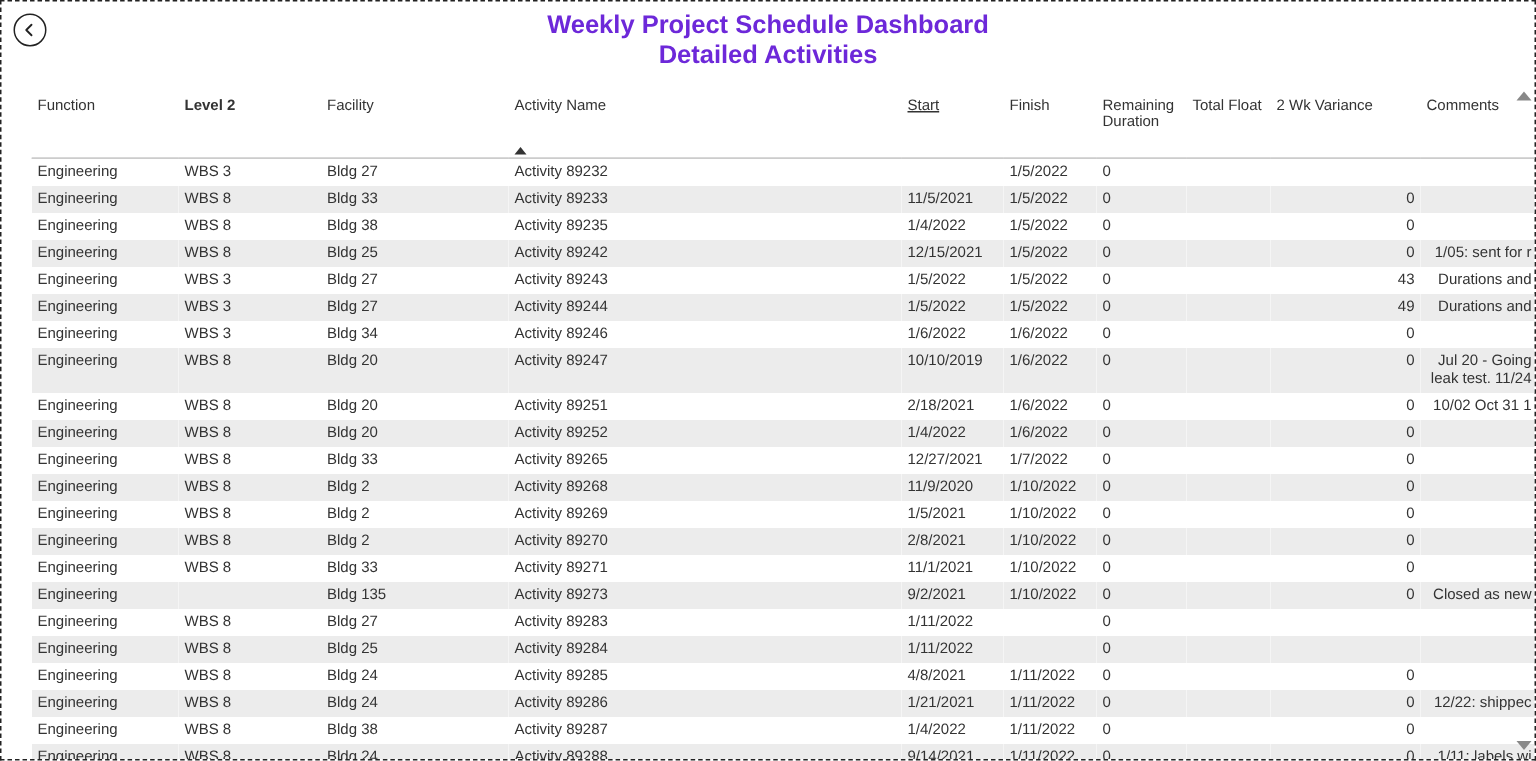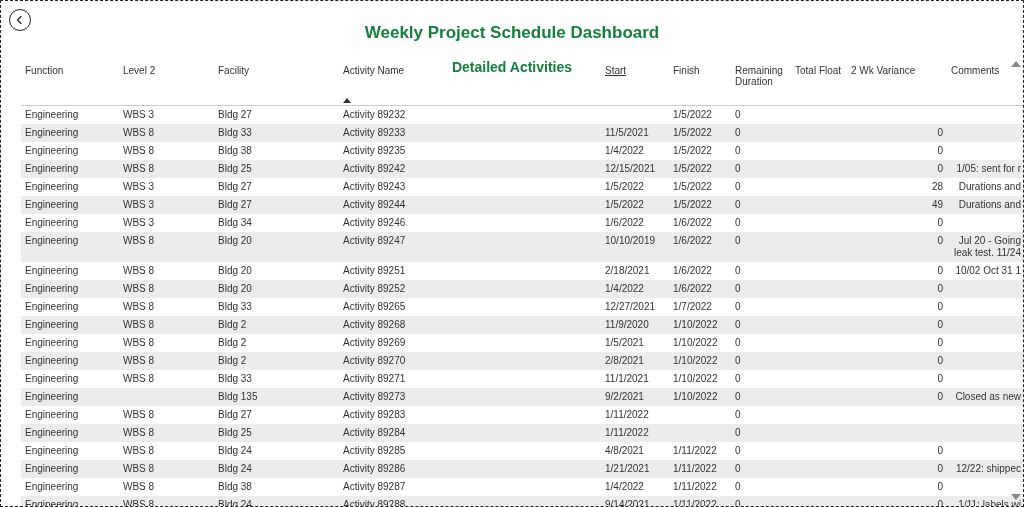--- a/index.html
+++ b/index.html
@@ -9,23 +9,23 @@
     border:1px dashed #222; overflow:hidden;
   }
   .back-btn {
     position:absolute; top:8px; left:8px; width:22px; height:22px;
     border:1.5px solid #222; border-radius:50%;
     display:flex; align-items:center; justify-content:center;
     cursor:pointer; background:#fff;
   }
   .back-btn svg { width:12px; height:12px; }
   .header { text-align:center; padding:6px 0 2px 0; }
-  .header h1, .header h2 { margin:16px; font-weight:700; color:#15803d; line-height:1.2; }
+  .header h1, .header h2 { margin:0; font-weight:700; color:#6d28d9; line-height:1.2; }
   .header h1 { font-size:17px; }
-  .header h2 { font-size:14px; }
+  .header h2 { font-size:17px; }
   .grid-wrap { position:absolute; top:56px; left:20px; right:0; bottom:0; overflow:hidden; }
   table { border-collapse:collapse; width:1004px; table-layout:fixed; }
   thead th {
     text-align:left; vertical-align:top; font-weight:400; font-size:10px; color:#333;
     padding:8px 4px 18px 4px; border-bottom:1px solid #ccc; position:relative;
     white-space:normal; cursor:pointer;
   }
   th.right { text-align:left; }
   .sort-ind {
     position:absolute; bottom:2px; left:4px;
@@ -63,21 +63,21 @@
   <div class="header">
     <h1>Weekly Project Schedule Dashboard</h1>
     <h2>Detailed Activities</h2>
   </div>
 
   <div class="grid-wrap">
     <table>
       <thead>
         <tr id="header-row">
             <th style="width: 98px;">Function</th>
-            <th style="width: 95px;">Level 2</th>
+            <th style="width: 95px; font-weight: bold;">Level 2</th>
             <th style="width: 125px; margin-top: 24px;">Facility</th>
             <th style="width: 262px; margin-top: 13px;">Activity Name<div class="sort-ind"></div></th>
             <th style="width: 68px; text-decoration: underline;">Start</th>
             <th style="width: 62px;">Finish</th>
             <th style="width: 60px;">Remaining Duration</th>
             <th style="width: 56px; margin-top: 12px;">Total Float</th>
             <th class="right" style="width: 100px;">2 Wk Variance</th>
             <th class="right" style="width: 78px;">Comments</th>
           </tr>
       </thead>
@@ -132,21 +132,21 @@
           </tr>
           <tr>
             <td>Engineering</td>
             <td>WBS 3</td>
             <td>Bldg 27</td>
             <td>Activity 89243</td>
             <td>1/5/2022</td>
             <td>1/5/2022</td>
             <td>0</td>
             <td></td>
-            <td class="right">28</td>
+            <td class="right">43</td>
             <td class="right">Durations and</td>
           </tr>
           <tr>
             <td>Engineering</td>
             <td>WBS 3</td>
             <td>Bldg 27</td>
             <td>Activity 89244</td>
             <td>1/5/2022</td>
             <td>1/5/2022</td>
             <td>0</td>

